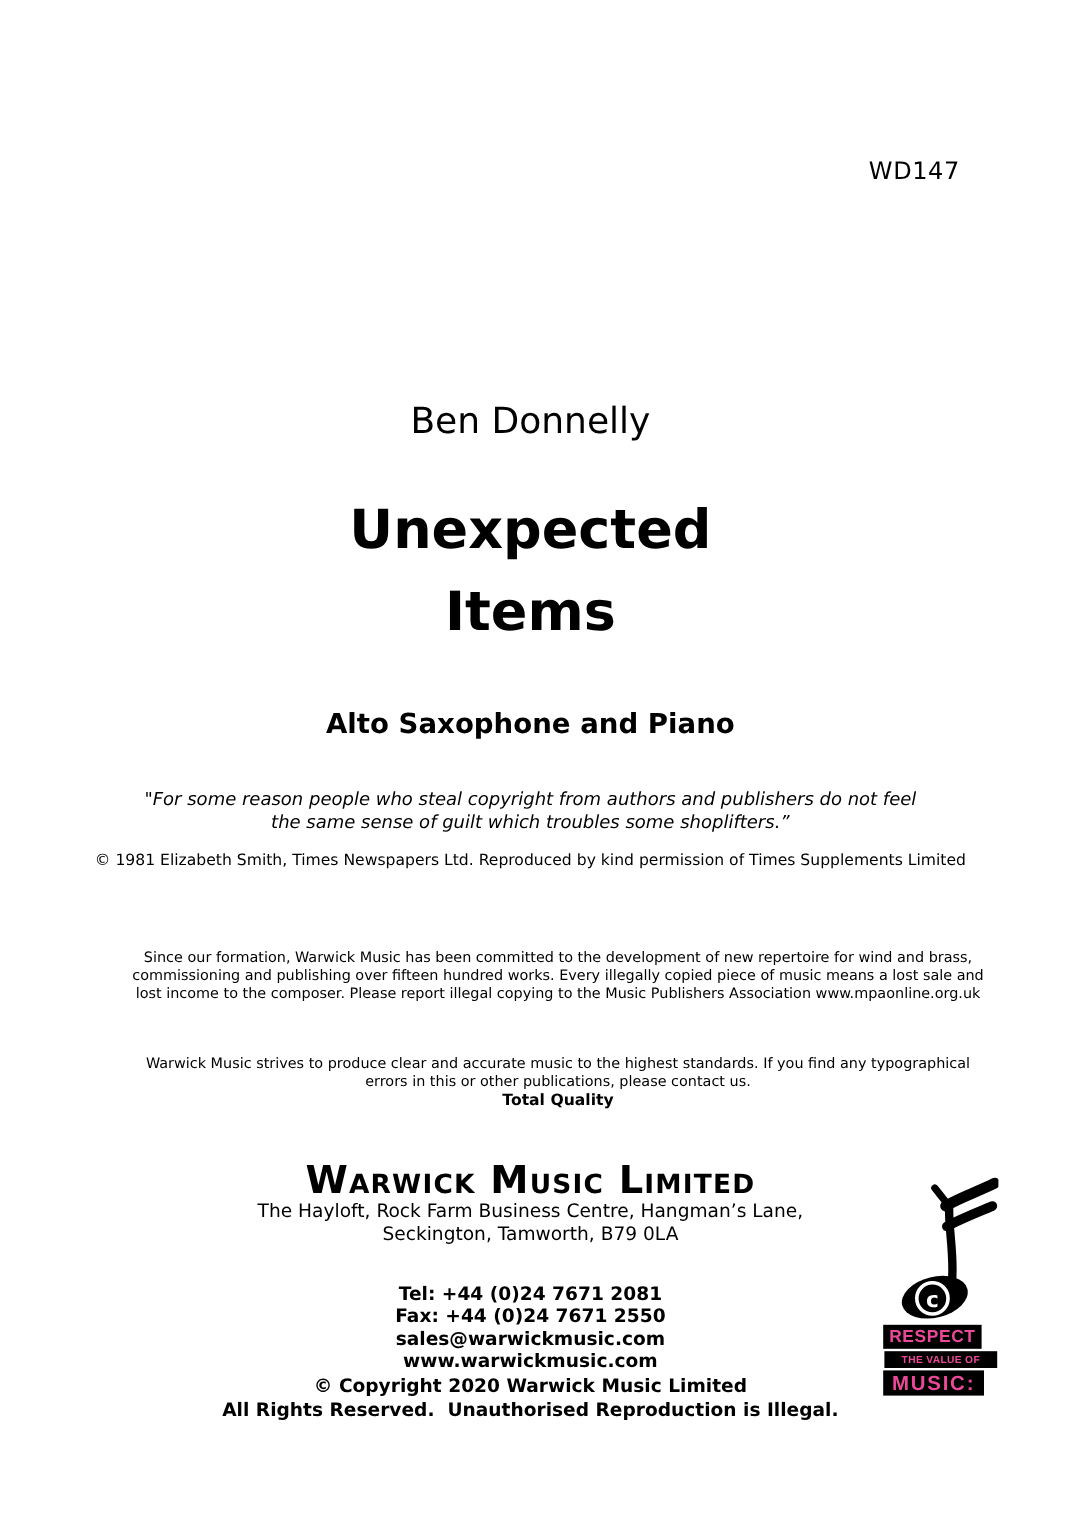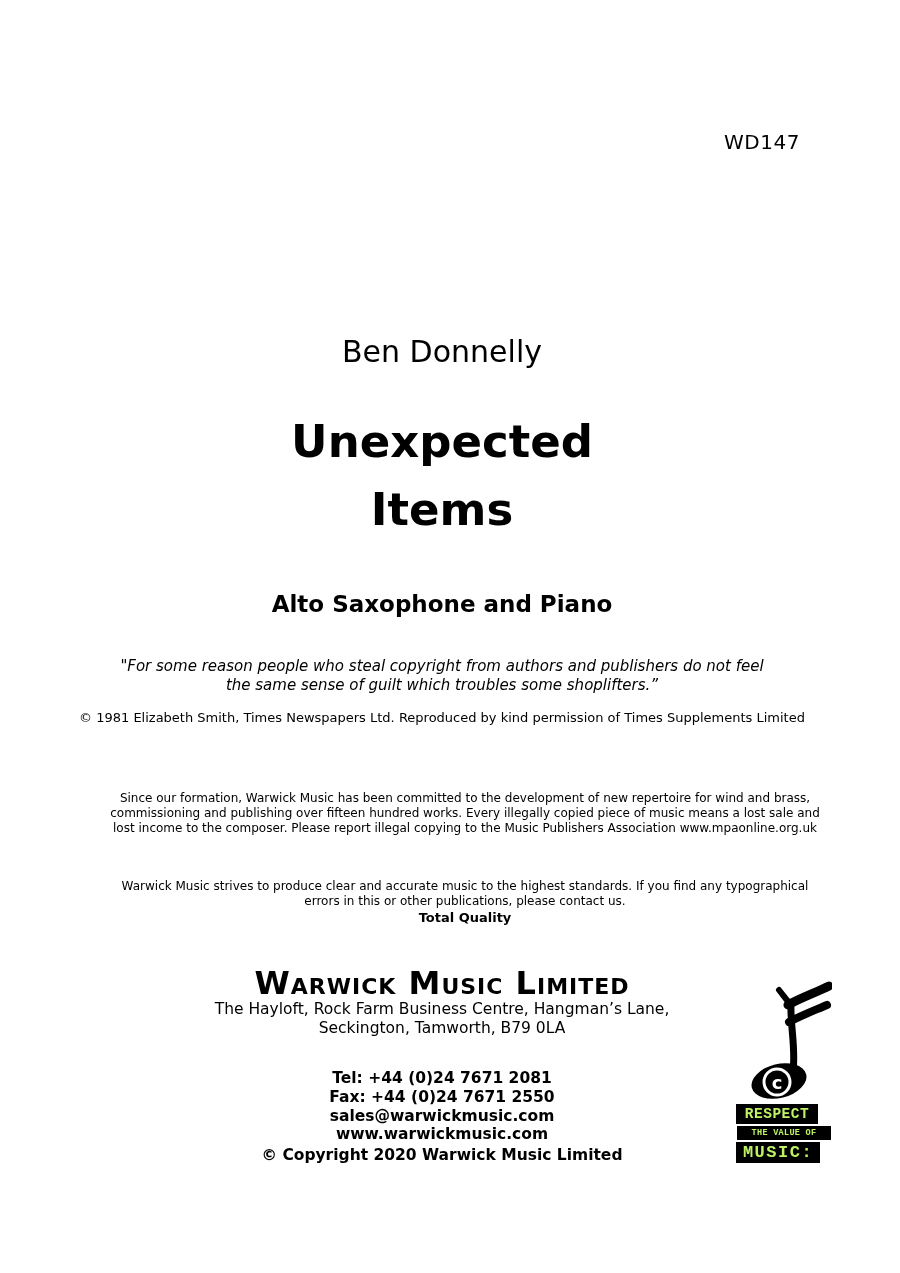--- a/index.html
+++ b/index.html
@@ -40,22 +40,22 @@
 
   .address { top: 1000px; font-size: 15.5px; font-weight: normal; line-height: 19px; }
 
   .contact { top: 1055px; font-size: 15.5px; font-weight: bold; line-height: 18.8px; margin-top: 14px; }
 
   .copyright { top: 1146px; font-size: 15.5px; font-weight: bold; line-height: 19.5px; }
 
   .logo { left: 736px; top: 974px; width: 96px; }
   .logo svg { display: block; width: 96px; height: 128px; }
   .logo-bar {
-    background: #000000; color: #bef264; text-align: center;
-    font-family: Liberation Mono, monospace; font-weight: bold;
+    background: #000000; color: #ec4899; text-align: center;
+    font-family: Liberation Sans, sans-serif; font-weight: bold;
     margin-top: 2px; overflow: hidden; white-space: nowrap;
   }
   .bar-respect { width: 82px; height: 20px; line-height: 20px; font-size: 14.5px; letter-spacing: 0.5px; }
   .bar-value   { width: 94px; height: 14px; line-height: 14px; font-size: 8.5px; letter-spacing: 0.3px; margin-left: 1px; }
   .bar-music   { width: 84px; height: 21px; line-height: 21px; font-size: 17px; letter-spacing: 1.5px; }
 </style>
 </head>
 <body>
 
 <div class="page">
@@ -99,20 +99,21 @@
 
   <div class="abs center-block contact">
     <span class="line">Tel: +44 (0)24 7671 2081</span>
     <span class="line">Fax: +44 (0)24 7671 2550</span>
     <span class="line">sales@warwickmusic.com</span>
     <span class="line">www.warwickmusic.com</span>
   </div>
 
   <div class="abs center-block copyright">
     <span class="line">© Copyright 2020 Warwick Music Limited</span>
+    <span class="line">All Rights Reserved.&nbsp; Unauthorised Reproduction is Illegal.</span>
   </div>
 
   <div class="abs logo">
     <svg viewBox="0 0 96 128">
       <ellipse cx="43" cy="107" rx="28" ry="17" transform="rotate(-14 43 107)" fill="#000000"></ellipse>
       <path d="M57,98 C60,74 54,50 55,30" stroke="#000000" stroke-width="7" fill="none" stroke-linecap="round"></path>
       <path d="M52,31 C64,24 79,19 93,12" stroke="#000000" stroke-width="9" fill="none" stroke-linecap="round"></path>
       <path d="M53,48 C64,42 77,37 91,31" stroke="#000000" stroke-width="8" fill="none" stroke-linecap="round"></path>
       <path d="M55,31 C50,25 47,21 43,16" stroke="#000000" stroke-width="6" fill="none" stroke-linecap="round"></path>
       <circle cx="41" cy="108" r="13" fill="none" stroke="#ffffff" stroke-width="3"></circle>

